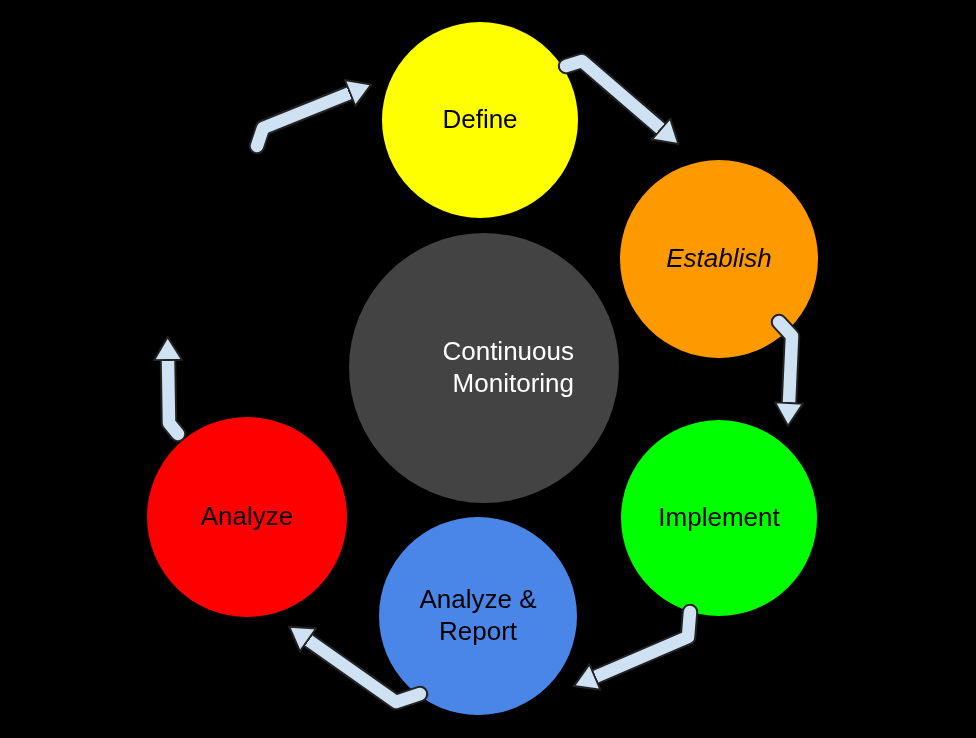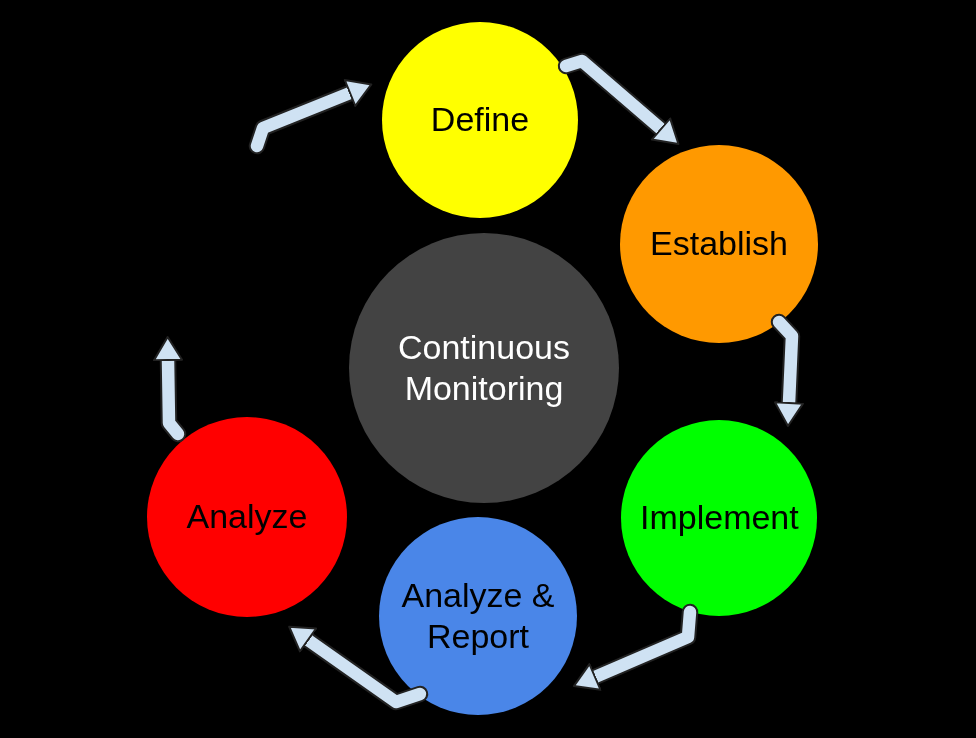--- a/index.html
+++ b/index.html
@@ -17,21 +17,21 @@
   .circle {
     position: absolute;
     border-radius: 50%;
     display: flex;
     align-items: center;
     justify-content: center;
     text-align: center;
   }
   .circle .lbl {
     display: inline-block;
-    font-size: 34px;
+    font-size: 26px;
     line-height: 1.22;
     max-width: 158px;
   }
   .circle.center-node .lbl {
     max-width: 180px;
   }
   svg.arrows {
     position: absolute;
     left: 0;
     top: 0;
@@ -48,29 +48,29 @@
     stroke-width: 12.5px;
     stroke-linejoin: round;
     stroke-linecap: round;
   }
 </style>
 </head>
 <body>
 
 <div class="stage" style="background: rgb(0, 0, 0);">
 
-  <div class="circle center-node" style="left: 349px; top: 233px; width: 270px; height: 270px; background: rgb(67, 67, 67); color: rgb(255, 255, 255);">
+  <div class="circle center-node" style="left: 349px; top: 233px; width: 270px; height: 270px; background: rgb(67, 67, 67); color: rgb(255, 255, 255); text-align: right;">
     <span class="lbl">Continuous Monitoring</span>
   </div>
 
   <div class="circle" style="left: 382px; top: 22px; width: 196px; height: 196px; background: rgb(255, 255, 0); color: rgb(0, 0, 0);">
     <span class="lbl">Define</span>
   </div>
 
-  <div class="circle" style="left: 620px; top: 145px; width: 198px; height: 198px; background: rgb(255, 153, 0); color: rgb(0, 0, 0);">
+  <div class="circle" style="left: 620px; top: 160px; width: 198px; height: 198px; background: rgb(255, 153, 0); color: rgb(0, 0, 0); font-style: italic;">
     <span class="lbl">Establish</span>
   </div>
 
   <div class="circle" style="left: 379px; top: 517px; width: 198px; height: 198px; background: rgb(74, 134, 232); color: rgb(0, 0, 0);">
     <span class="lbl">Analyze &amp; Report</span>
   </div>
 
   <div class="circle" style="left: 621px; top: 420px; width: 196px; height: 196px; background: rgb(0, 255, 0); color: rgb(0, 0, 0);">
     <span class="lbl">Implement</span>
   </div>

